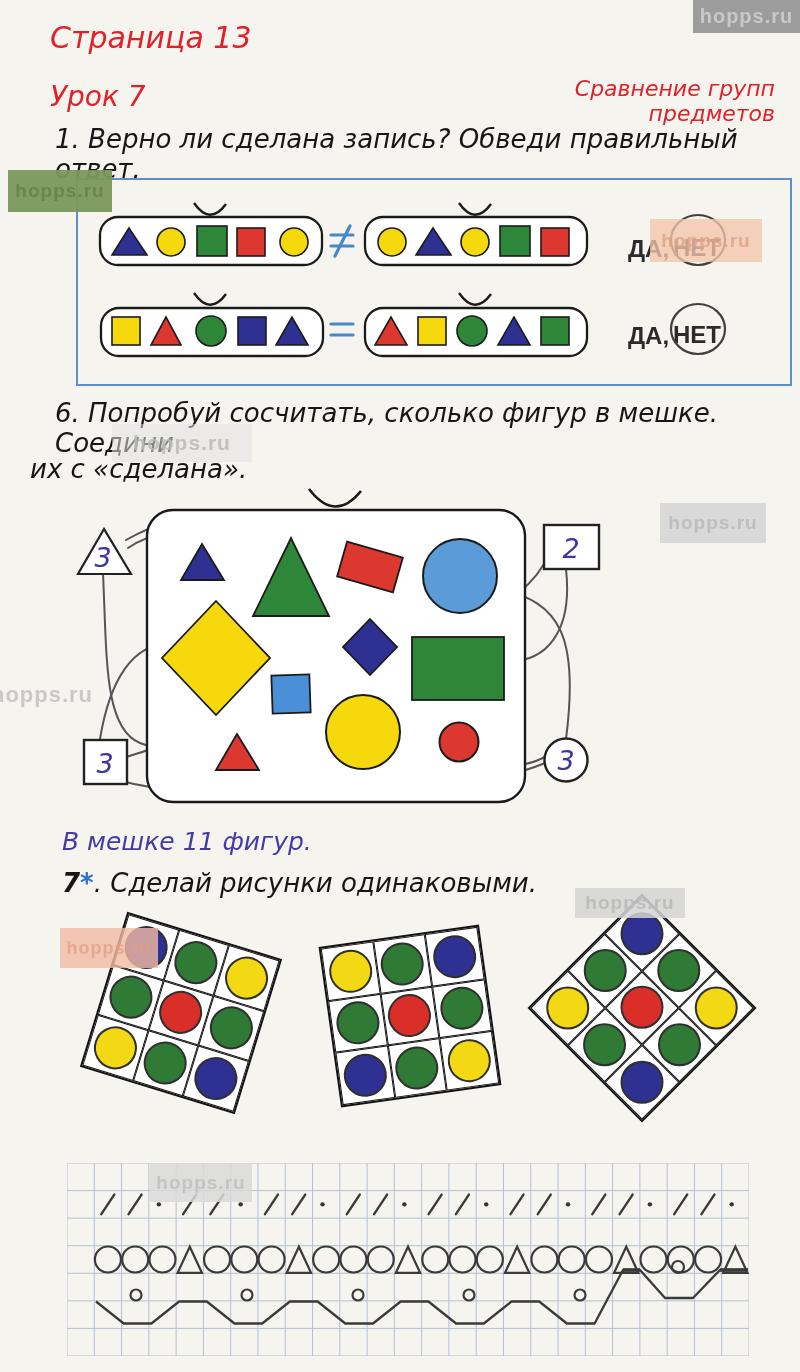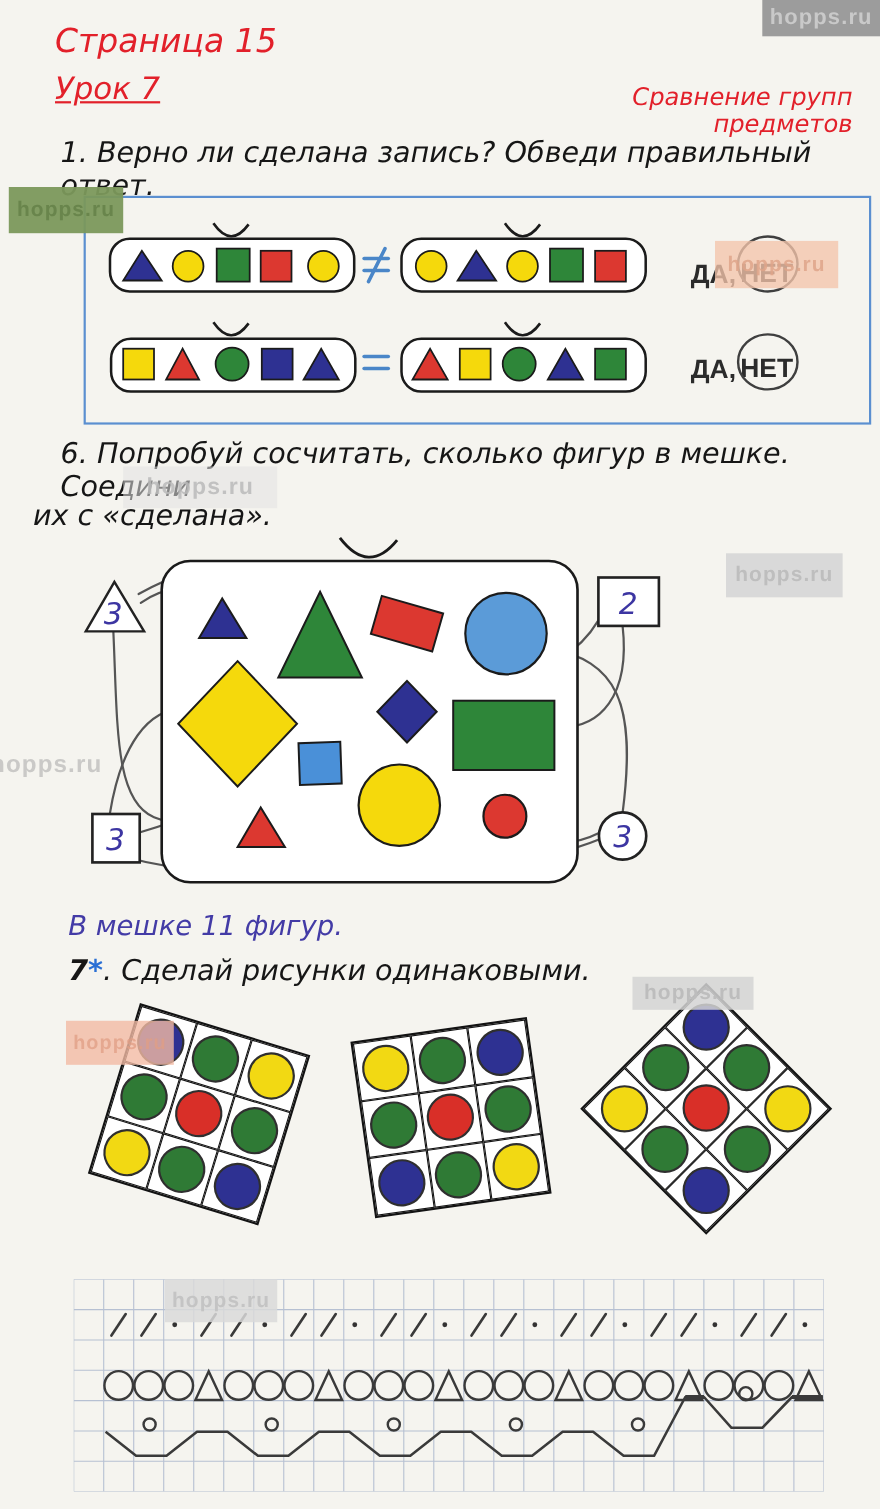--- a/index.html
+++ b/index.html
@@ -15,22 +15,22 @@
   svg text.hwdigit{font-family:"DejaVu Sans",sans-serif;font-style:italic;fill:#3c35a2;}
   svg text.answer{font-family:"Liberation Sans",sans-serif;font-weight:600;fill:#2b2b2b;}
   .grid7{position:absolute;width:162px;height:162px;background:#ffffff;border:2.5px solid #131313;
          display:grid;grid-template-columns:repeat(3,1fr);grid-template-rows:repeat(3,1fr);box-sizing:border-box;}
   .grid7 .cell{border:1.2px solid #131313;display:flex;align-items:center;justify-content:center;}
   .grid7 .dot{width:43px;height:43px;border-radius:50%;border:2.5px solid #2f2f2f;box-sizing:border-box;}
 </style>
 </head>
 <body>
 
-<div class="abs hw red" style="left:50px;top:20px;font-size:30px;">Страница 15</div>
-<div class="abs hw red" style="left:50px;top:64px;font-size:28px;text-decoration:underline;">Урок 7</div>
+<div class="abs hw red" style="left:50px;top:20px;font-size:30px;">Страница 13</div>
+<div class="abs hw red" style="left:50px;top:80px;font-size:28px;">Урок 7</div>
 <div class="abs hw red" style="left:445px;top:76px;width:330px;text-align:right;font-size:22px;">Сравнение групп предметов</div>
 
 <div class="abs hw blk" style="left:55px;top:124px;font-size:26px;">1. Верно ли сделана запись? Обведи правильный ответ.</div>
 
 <svg class="abs" style="left:75px;top:175px;" width="720" height="220" viewBox="75 175 720 220">
   <rect x="77" y="179" width="714" height="206" fill="none" stroke="#5b8fd0" stroke-width="2"></rect>
 
   <path d="M 194,203 Q 210,226 226,204" fill="none" stroke="#1b1b1b" stroke-width="2.4"></path>
   <rect x="100" y="217" width="222" height="48" rx="18" fill="#ffffff" stroke="#1b1b1b" stroke-width="2.3"></rect>
   <polygon points="129,228 112,255 147,255" fill="#2e3192" stroke="#1b1b1b" stroke-width="1.6"></polygon>

